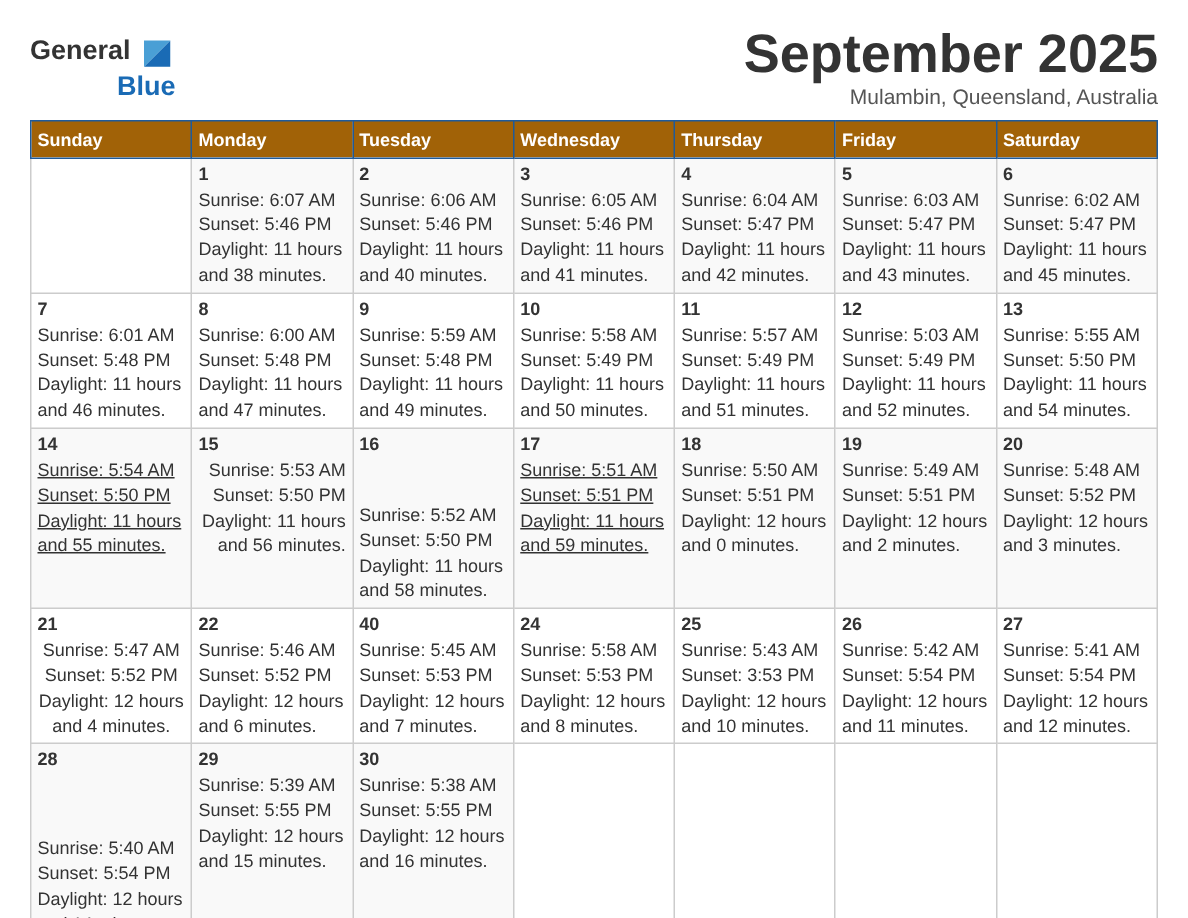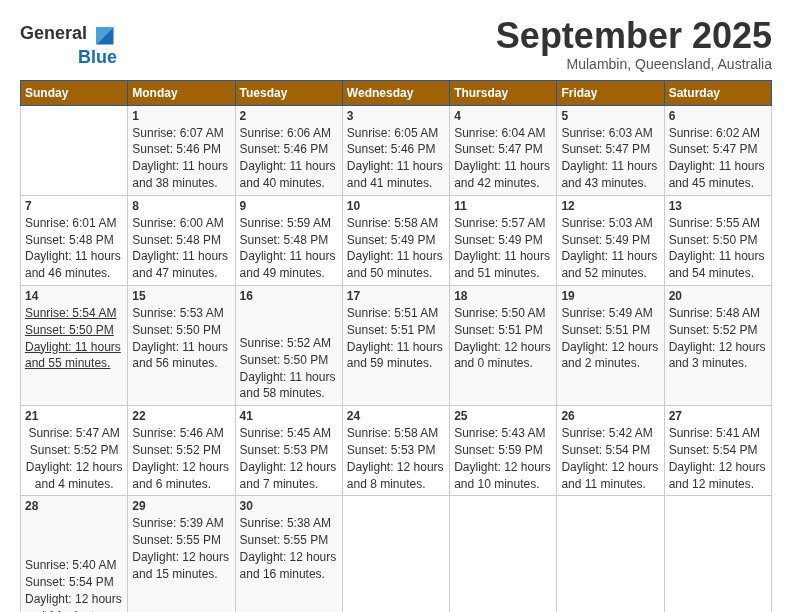--- a/index.html
+++ b/index.html
@@ -227,35 +227,35 @@
         <tr>
           <td>
             <span class="day-number">14</span>
             <div class="day-info" style="white-space: pre-line; text-decoration: underline;">Sunrise: 5:54 AM
 Sunset: 5:50 PM
 Daylight: 11 hours
 and 55 minutes.</div>
           </td>
           <td>
             <span class="day-number">15</span>
-            <div class="day-info" style="white-space: pre-line;">Sunrise: 5:53 AM
+            <div class="day-info" style="white-space: pre-line; text-align: right;">Sunrise: 5:53 AM
 Sunset: 5:50 PM
 Daylight: 11 hours
 and 56 minutes.</div>
           </td>
           <td>
             <span class="day-number">16</span>
             <div class="day-info" style="white-space: pre-line; margin-top: 32px;">Sunrise: 5:52 AM
 Sunset: 5:50 PM
 Daylight: 11 hours
 and 58 minutes.</div>
           </td>
           <td>
             <span class="day-number">17</span>
-            <div class="day-info" style="white-space: pre-line;">Sunrise: 5:51 AM
+            <div class="day-info" style="white-space: pre-line; text-decoration: underline;">Sunrise: 5:51 AM
 Sunset: 5:51 PM
 Daylight: 11 hours
 and 59 minutes.</div>
           </td>
           <td>
             <span class="day-number">18</span>
             <div class="day-info" style="white-space: pre-line;">Sunrise: 5:50 AM
 Sunset: 5:51 PM
 Daylight: 12 hours
 and 0 minutes.</div>
@@ -284,37 +284,37 @@
 and 4 minutes.</div>
           </td>
           <td>
             <span class="day-number">22</span>
             <div class="day-info" style="white-space: pre-line;">Sunrise: 5:46 AM
 Sunset: 5:52 PM
 Daylight: 12 hours
 and 6 minutes.</div>
           </td>
           <td>
-            <span class="day-number">41</span>
+            <span class="day-number">40</span>
             <div class="day-info" style="white-space: pre-line;">Sunrise: 5:45 AM
 Sunset: 5:53 PM
 Daylight: 12 hours
 and 7 minutes.</div>
           </td>
           <td>
             <span class="day-number">24</span>
             <div class="day-info" style="white-space: pre-line;">Sunrise: 5:58 AM
 Sunset: 5:53 PM
 Daylight: 12 hours
 and 8 minutes.</div>
           </td>
           <td>
             <span class="day-number">25</span>
             <div class="day-info" style="white-space: pre-line;">Sunrise: 5:43 AM
-Sunset: 5:59 PM
+Sunset: 3:53 PM
 Daylight: 12 hours
 and 10 minutes.</div>
           </td>
           <td>
             <span class="day-number">26</span>
             <div class="day-info" style="white-space: pre-line;">Sunrise: 5:42 AM
 Sunset: 5:54 PM
 Daylight: 12 hours
 and 11 minutes.</div>
           </td>

